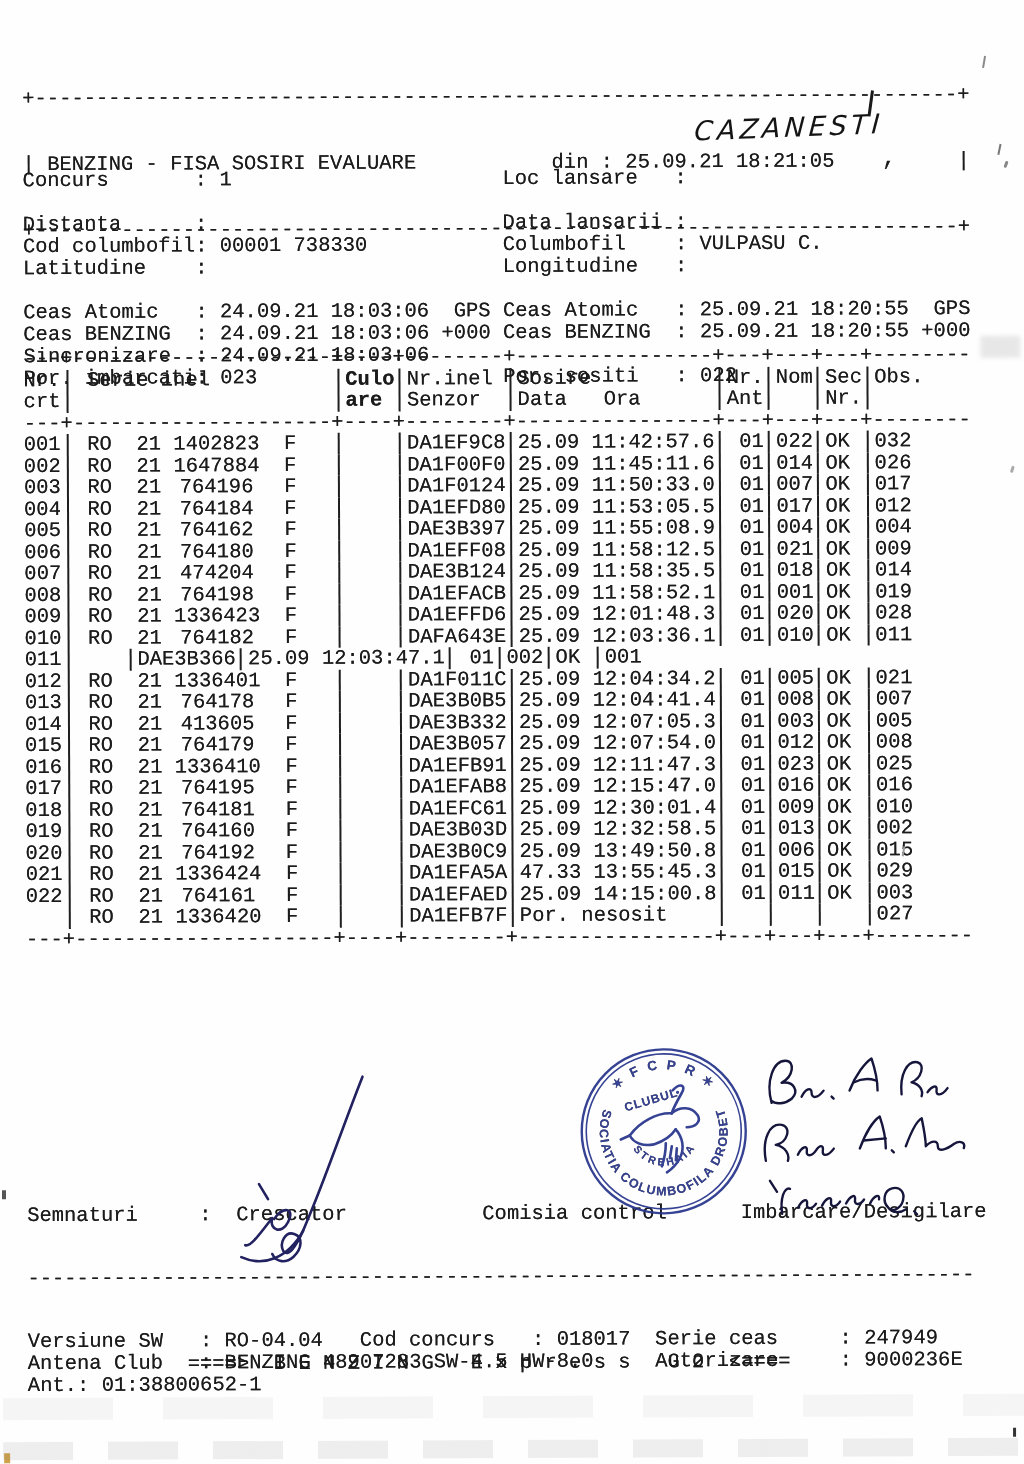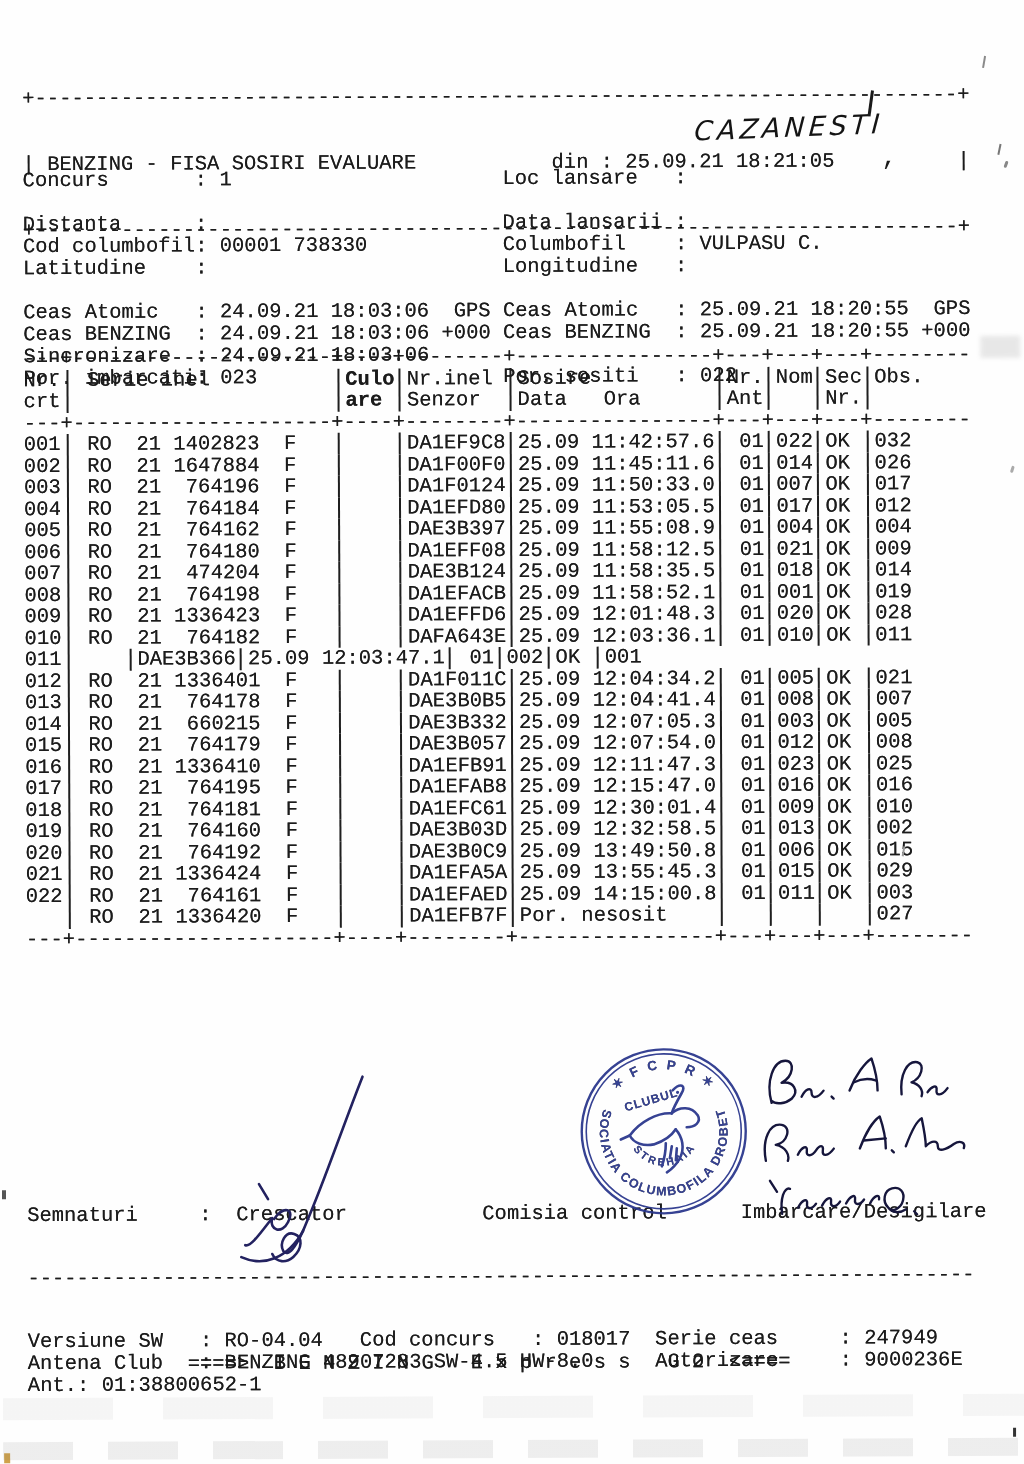--- a/index.html
+++ b/index.html
@@ -27,21 +27,21 @@
   .w-culo{width:5ch;}
   .w-senzor{width:9ch;padding-left:.5ch;}
   .w-sosire{width:17ch;padding-left:.5ch;font-family:Liberation Mono, monospace;}
   .w-ant{width:4ch;padding-left:1.5ch;}
   .w-nom{width:4ch;padding-left:.5ch;}
   .w-sec{width:4ch;padding-left:.5ch;}
   .w-obs{width:9ch;padding-left:.5ch;}
   .hd-serie{padding-left:1.5ch;}
   .s-ro{display:inline-block;width:2ch;margin-left:1.5ch;}
   .s-yr{display:inline-block;width:2ch;margin-left:2ch;}
-  .s-ring{display:inline-block;width:7ch;margin-left:1ch;text-align:right;}
+  .s-ring{display:inline-block;width:7ch;margin-left:1ch;text-align:center;}
   .s-sex{display:inline-block;width:1ch;margin-left:2ch;}
   
   .hand-loc{
     position:absolute;left:697px;top:118px;
     font-family:"DejaVu Sans",sans-serif;font-style:italic;font-weight:400;
     font-size:27px;letter-spacing:4px;color:#141414;
     transform:rotate(-2deg) skewX(-6deg);text-shadow:none;
   }
   .ink{position:absolute;}
   svg{display:block;}
@@ -224,21 +224,21 @@
       <span class="c w-culo bL"></span>
       <span class="c w-senzor bL">DAE3B0B5</span>
       <span class="c w-sosire bL">25.09 12:04:41.4</span>
       <span class="c w-ant bL">01</span>
       <span class="c w-nom bL">008</span>
       <span class="c w-sec bL">OK</span>
       <span class="c w-obs bL">007</span>
     </div>
         <div class="trow">
       <span class="c w-nr">014</span>
-      <span class="c w-serie bL"><span class="s-ro">RO</span><span class="s-yr">21</span><span class="s-ring">660215</span><span class="s-sex">F</span></span>
+      <span class="c w-serie bL"><span class="s-ro">RO</span><span class="s-yr">21</span><span class="s-ring">413605</span><span class="s-sex">F</span></span>
       <span class="c w-culo bL"></span>
       <span class="c w-senzor bL">DAE3B332</span>
       <span class="c w-sosire bL">25.09 12:07:05.3</span>
       <span class="c w-ant bL">01</span>
       <span class="c w-nom bL">003</span>
       <span class="c w-sec bL">OK</span>
       <span class="c w-obs bL">005</span>
     </div>
         <div class="trow">
       <span class="c w-nr">015</span>
@@ -304,21 +304,21 @@
       <span class="c w-ant bL">01</span>
       <span class="c w-nom bL">006</span>
       <span class="c w-sec bL">OK</span>
       <span class="c w-obs bL">015</span>
     </div>
         <div class="trow">
       <span class="c w-nr">021</span>
       <span class="c w-serie bL"><span class="s-ro">RO</span><span class="s-yr">21</span><span class="s-ring">1336424</span><span class="s-sex">F</span></span>
       <span class="c w-culo bL"></span>
       <span class="c w-senzor bL">DA1EFA5A</span>
-      <span class="c w-sosire bL">25.09 13:55:45.3</span>
+      <span class="c w-sosire bL">47.33 13:55:45.3</span>
       <span class="c w-ant bL">01</span>
       <span class="c w-nom bL">015</span>
       <span class="c w-sec bL">OK</span>
       <span class="c w-obs bL">029</span>
     </div>
         <div class="trow">
       <span class="c w-nr">022</span>
       <span class="c w-serie bL"><span class="s-ro">RO</span><span class="s-yr">21</span><span class="s-ring">764161</span><span class="s-sex">F</span></span>
       <span class="c w-culo bL"></span>
       <span class="c w-senzor bL">DA1EFAED</span>

